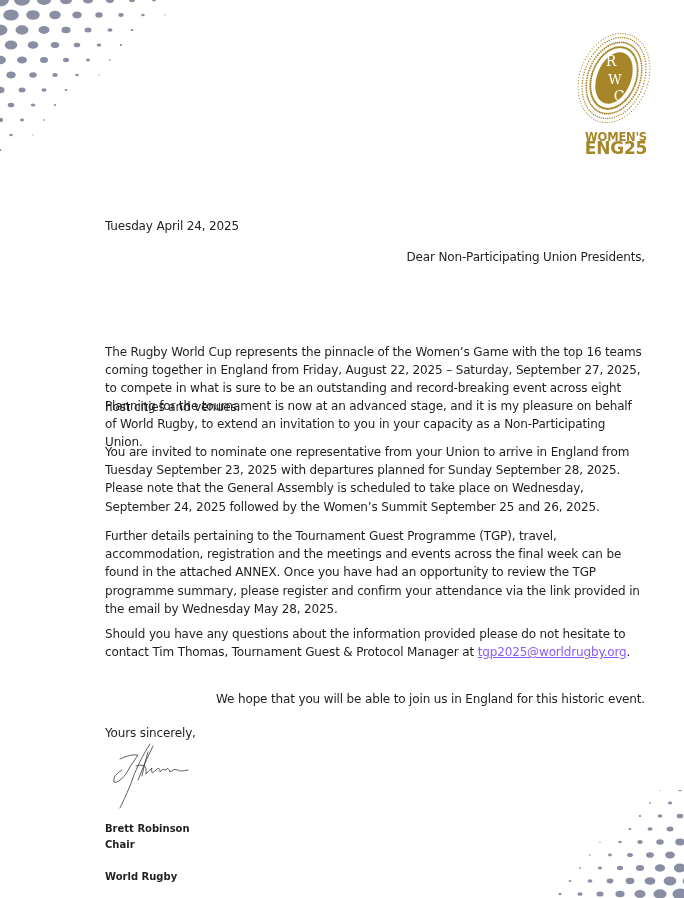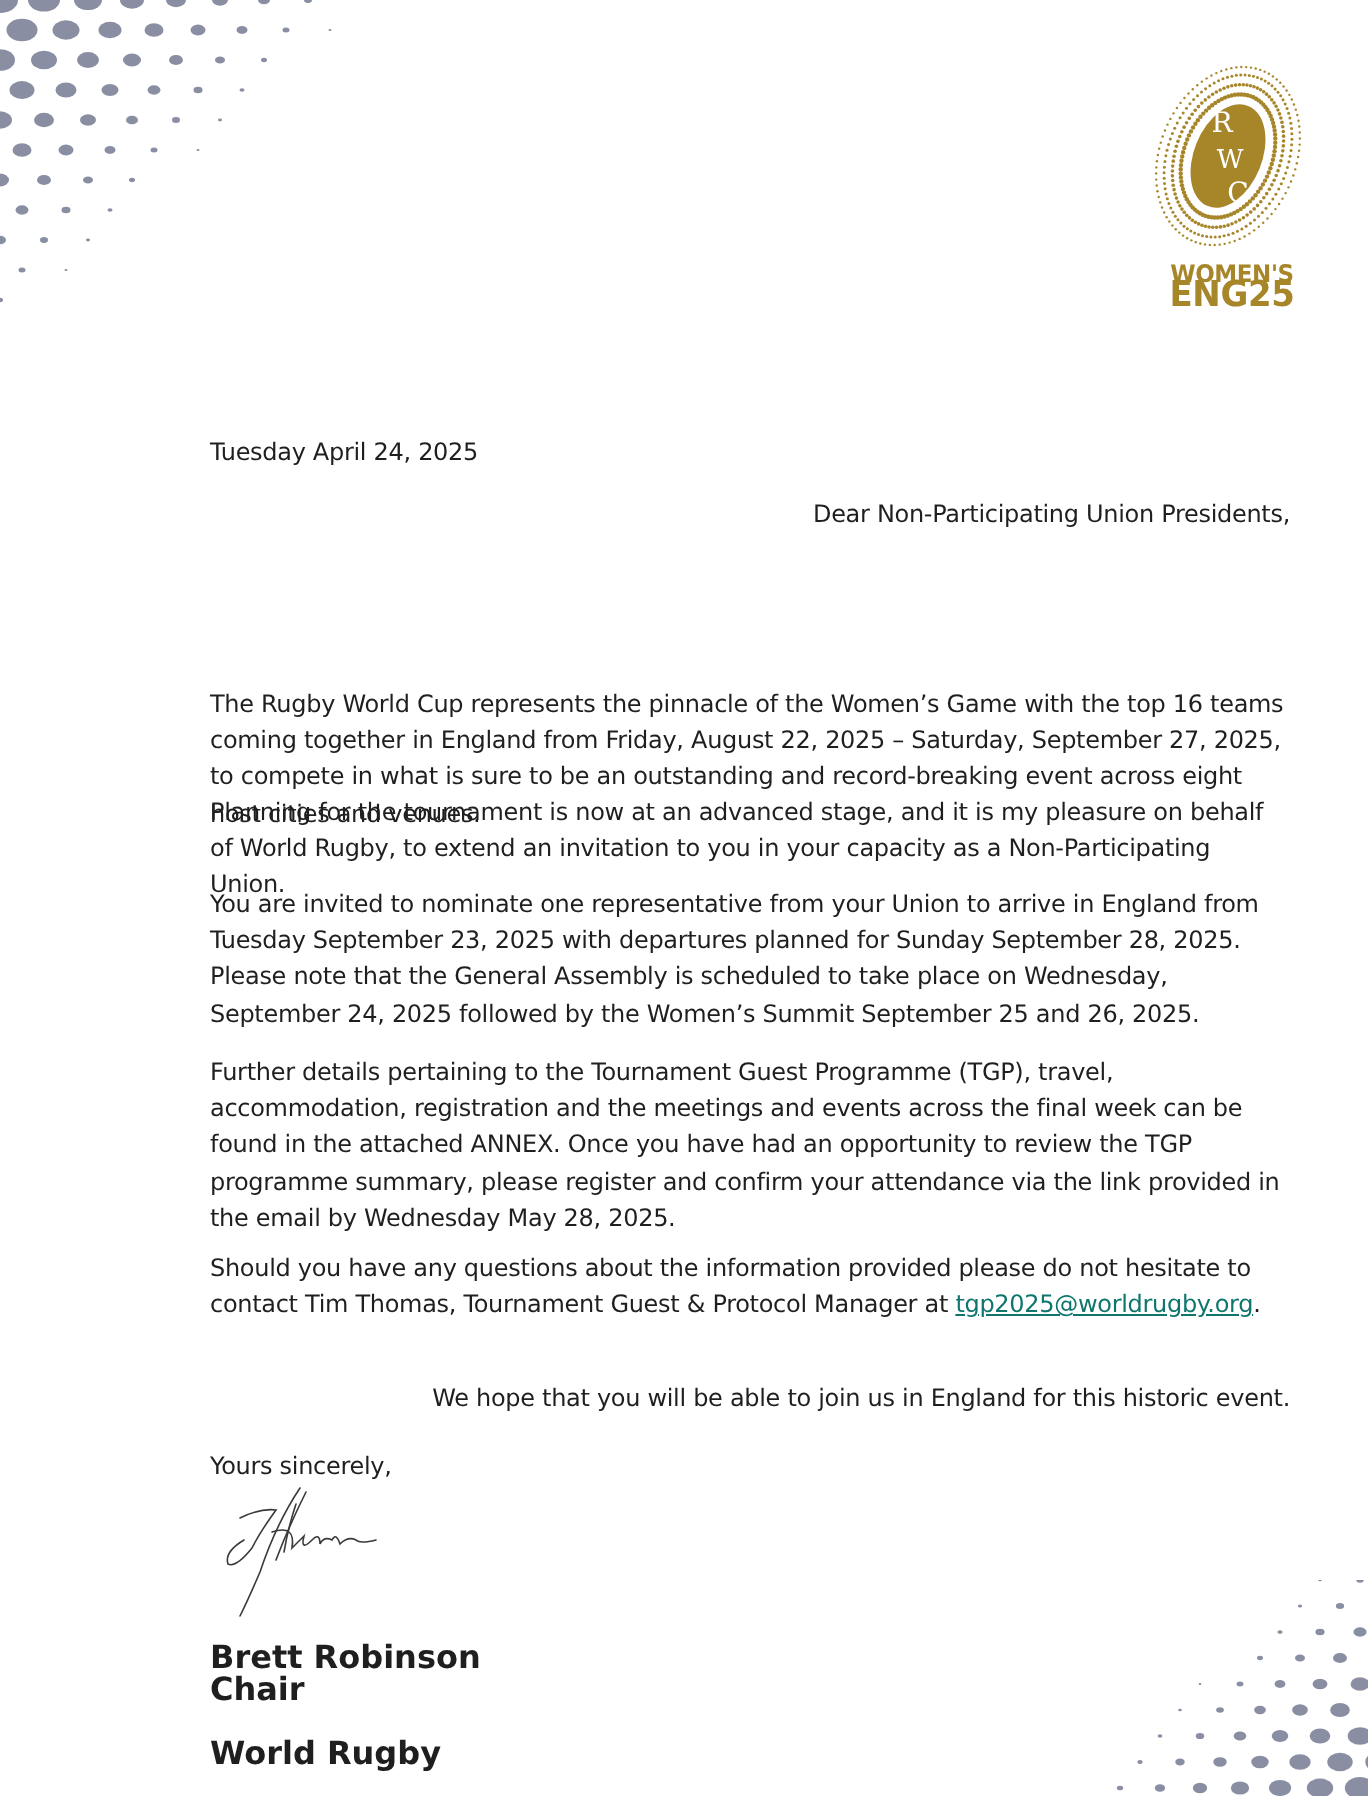--- a/index.html
+++ b/index.html
@@ -15,23 +15,23 @@
     .letter { position: absolute; left: 105px; width: 540px; font-size: 12px; line-height: 18.2px; letter-spacing: -0.15px; }
     .date { top: 217px; }
     .salutation { top: 248px; text-align: right; }
     .p1 { top: 299px; margin-top: 44px; }
     .p2 { top: 385px; }
     .p3 { top: 431px; }
     .p4 { top: 515px; }
     .p5 { top: 613px; }
     .p6 { top: 678px; text-align: right; }
     .closing { top: 712px; }
-    .email-link { color: #0f766e; text-decoration: underline; }
+    .email-link { color: #8b5cf6; text-decoration: underline; }
     .signature { position: absolute; left: 108px; top: 742px; width: 100px; height: 70px; }
-    .sig-block { position: absolute; left: 105px; top: 821px; font-size: 16px; font-weight: bold; line-height: 16px; }
+    .sig-block { position: absolute; left: 105px; top: 821px; font-size: 10px; font-weight: bold; line-height: 16px; }
     .sig-block .org { margin-top: 16px; }
   </style>
 </head>
 <body>
 
 <svg class="dots-tl" viewBox="0 0 170 190">
   <g fill="#8a8ea3" id="tl-dots">
       <ellipse cx="0" cy="0" rx="9" ry="6.4799999999999995"></ellipse>
       <ellipse cx="22" cy="0" rx="8" ry="5.76"></ellipse>
       <ellipse cx="44" cy="0" rx="7" ry="5.04"></ellipse>

